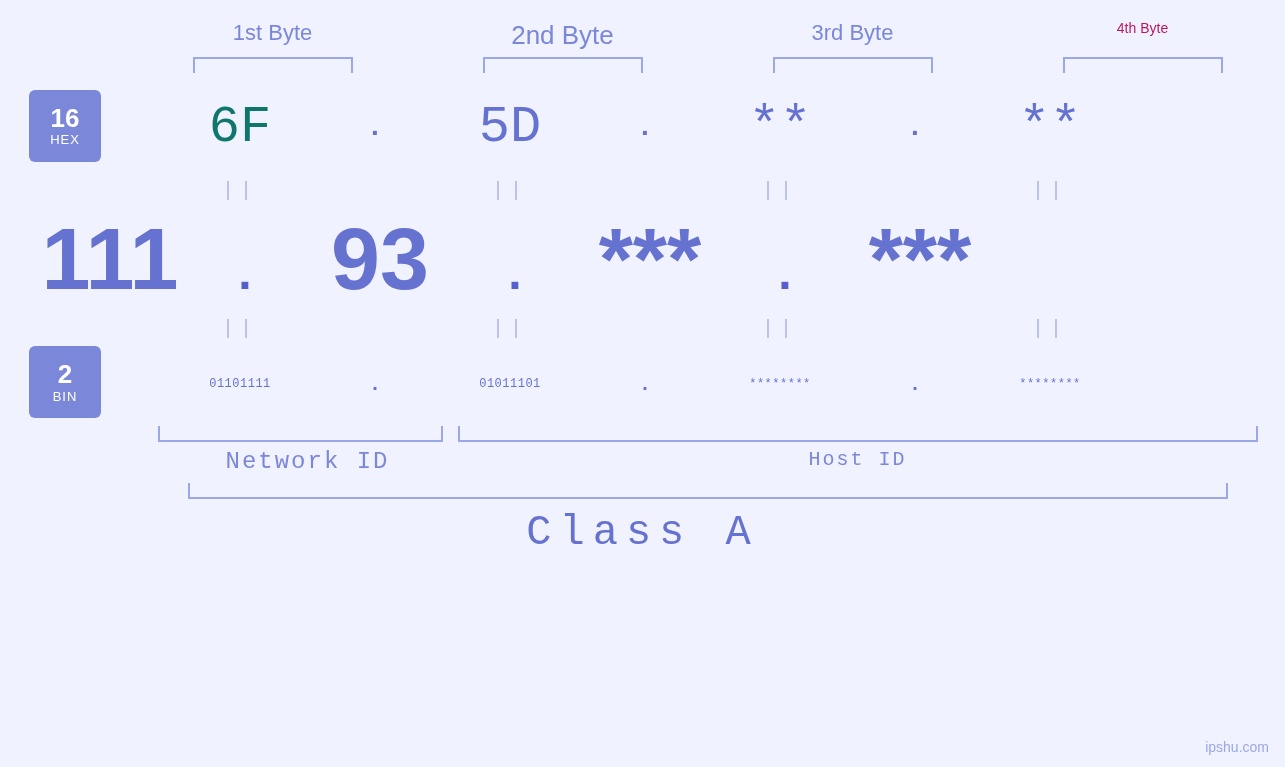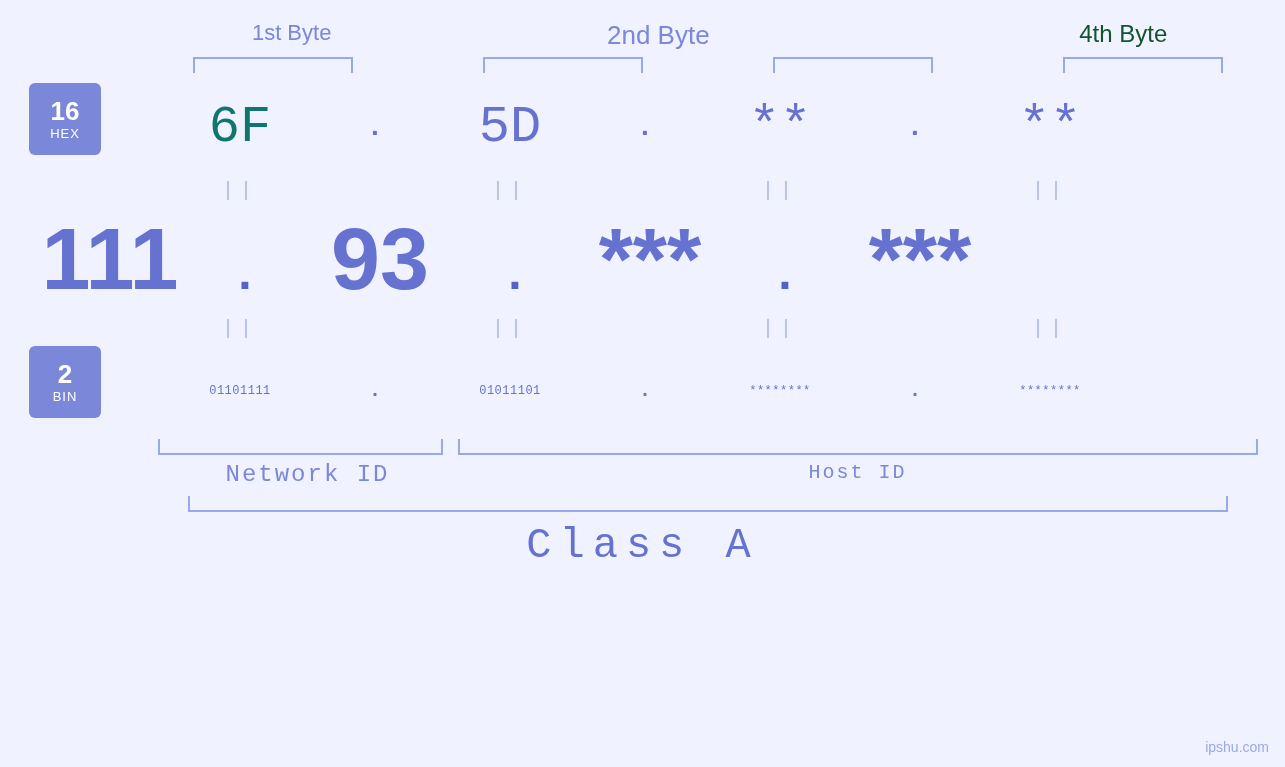--- a/index.html
+++ b/index.html
@@ -26,21 +26,21 @@
     .base-badge {
       background: #7b87d8;
       color: white;
       border-radius: 6px;
       width: 72px;
       height: 72px;
       display: flex;
       flex-direction: column;
       align-items: center;
       justify-content: center;
-      margin-bottom: 17px;
+      margin-bottom: 4px;
     }
 
     .base-badge .num {
       font-size: 26px;
       font-weight: bold;
       font-family: Arial, sans-serif;
       line-height: 1.1;
     }
 
     .base-badge .base-name {
@@ -116,22 +116,23 @@
 </head>
 <body>
 
 <div class="container">
 
   <div style="display:flex; width:1100px; margin-left:130px; justify-content:space-around; margin-bottom:6px;">
     <div class="byte-cell" style="width: 220px; color: rgb(123, 135, 216); font-size: 22px; font-family: Arial, sans-serif; text-align: center;">1st Byte</div>
     <div class="sep-cell" style="width:50px;"></div>
     <div class="byte-cell" style="width: 220px; color: rgb(123, 135, 216); font-size: 26px; font-family: Arial, sans-serif; text-align: center;">2nd Byte</div>
     <div class="sep-cell" style="width:50px;"></div>
+    <div class="byte-cell" style="width: 220px; color: rgb(123, 135, 216); font-size: 22px; font-family: Arial, sans-serif; text-align: center;">3rd Byte</div>
     <div class="sep-cell" style="width:50px;"></div>
-    <div class="byte-cell" style="width: 220px; color: #14532d; font-size: 24px; font-family: Arial, sans-serif; text-align: center;">4th Byte</div>
+    <div class="byte-cell" style="width: 220px; color: #be185d; font-size: 14px; font-family: Arial, sans-serif; text-align: center;">4th Byte</div>
   </div>
 
   <div style="display:flex; width:1100px; margin-left:130px; justify-content:space-around; margin-bottom:10px;">
     <div style="width:220px; display:flex; justify-content:center;">
       <div class="brace-line"></div>
     </div>
     <div style="width:50px;"></div>
     <div style="width:220px; display:flex; justify-content:center;">
       <div class="brace-line"></div>
     </div>

